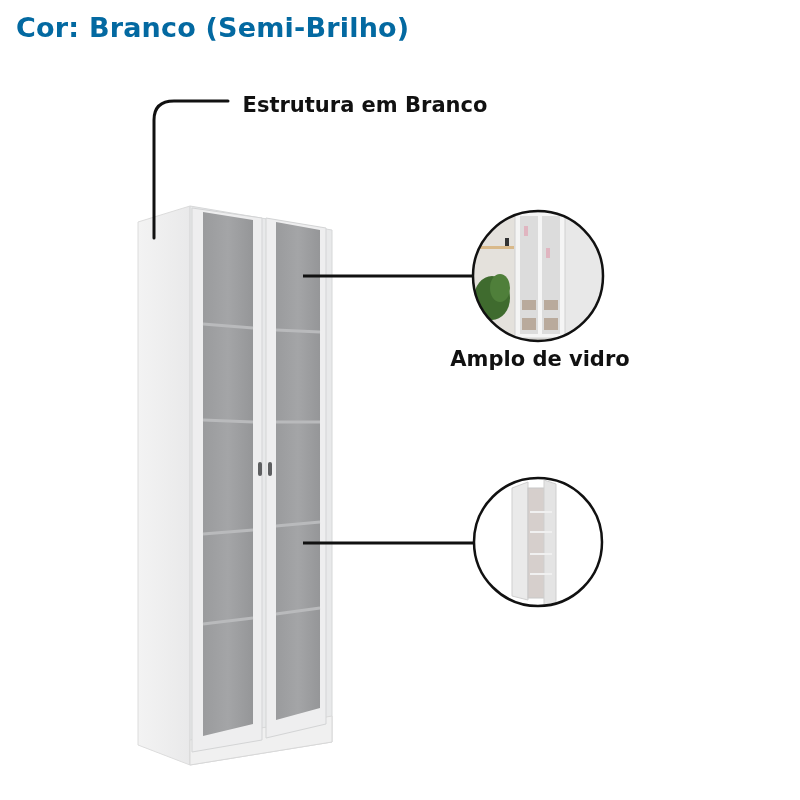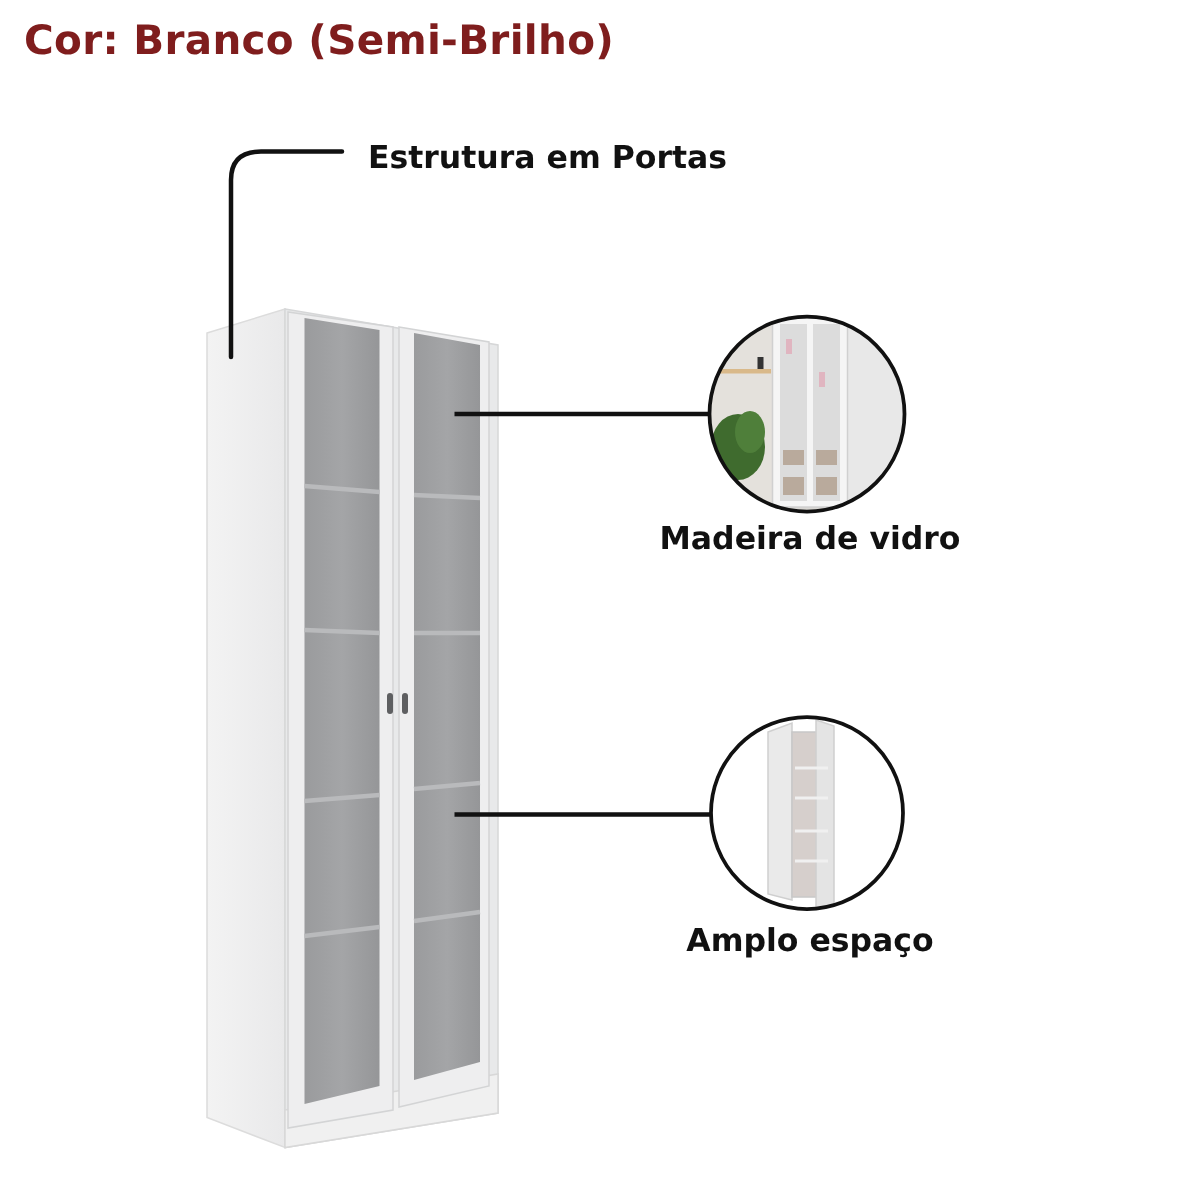--- a/index.html
+++ b/index.html
@@ -2,21 +2,21 @@
 <html><head>
   <meta charset="utf-8">
   <style>
     html, body { margin: 0; padding: 0; }
     body {
       width: 800px; height: 800px; background: #ffffff; position: relative; overflow: hidden;
       font-family: "DejaVu Sans", "Liberation Sans", sans-serif; color: #111;
     }
     .title {
       position: absolute; left: 16px; top: 12px; font-size: 27px; font-weight: bold;
-      letter-spacing: 0.2px; color: #7f1d1d;
+      letter-spacing: 0.2px; color: #0369a1;
     }
     .label {
       position: absolute; font-weight: bold; font-size: 21px; color: #111; text-align: center;
       line-height: 34px;
     }
     .label-structure { left: 220px; top: 88px; width: 290px; }
     .label-doors { left: 430px; top: 342px; width: 220px; }
     .label-space { left: 420px; top: 610px; width: 240px; }
     svg.art { position: absolute; left: 0; top: 0; }
   </style>
@@ -122,20 +122,19 @@
         <line x1="530" y1="532" x2="552" y2="532"></line>
         <line x1="530" y1="554" x2="552" y2="554"></line>
         <line x1="530" y1="574" x2="552" y2="574"></line>
       </g>
     </g>
     <circle cx="538" cy="542" r="64" fill="none" stroke="#111" stroke-width="2.5"></circle>
   </g>
 </svg>
 
 <div class="label label-structure">
-  <div>Estrutura em Portas</div>
+  <div>Estrutura em Branco</div>
 </div>
 
-<div class="label label-doors">Madeira de vidro</div>
+<div class="label label-doors">Amplo de vidro</div>
 
 <div class="label label-space">
-  <div>Amplo espaço</div>
 </div>
 
 </body></html>

